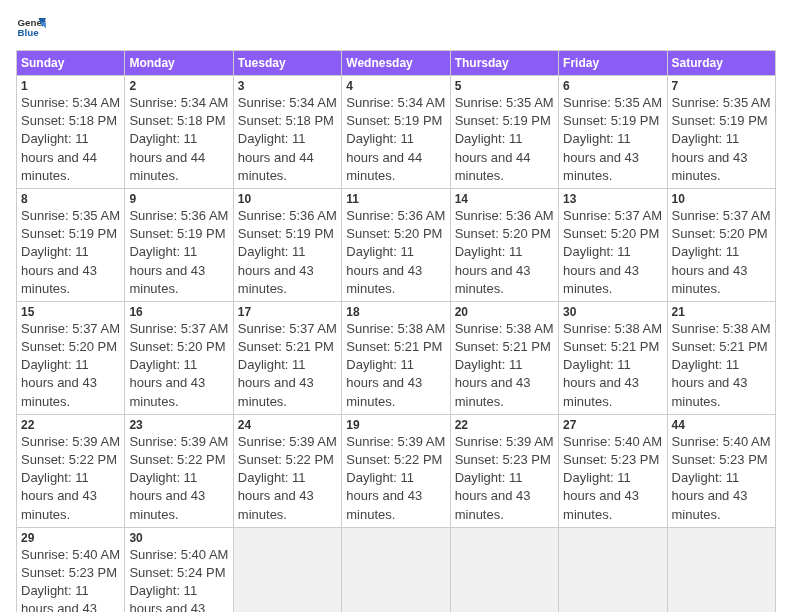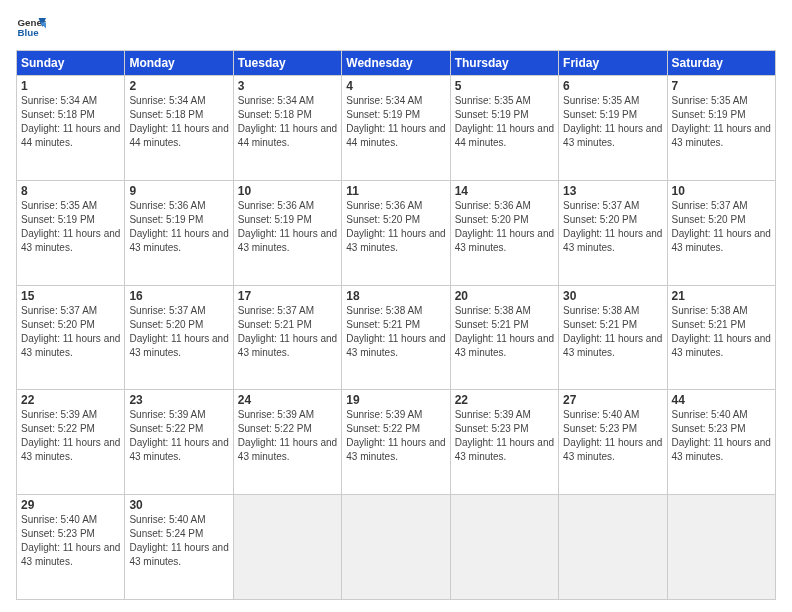--- a/index.html
+++ b/index.html
@@ -44,21 +44,21 @@
     .calendar-subtitle {
       font-size: 14px;
       color: #555;
     }
     .calendar-table {
       width: 100%;
       border-collapse: collapse;
       flex: 1;
     }
     .calendar-table th {
-      background-color: #1d4ed8;
+      background-color: #8b5cf6;
       color: #fff;
       font-size: 12px;
       font-weight: bold;
       padding: 5px 4px;
       text-align: left;
       border: 1px solid #ccc;
     }
     .calendar-table td {
       border: 1px solid #ccc;
       vertical-align: top;
@@ -72,21 +72,21 @@
       background: #f0f0f0;
     }
     .day-number {
       font-size: 12px;
       font-weight: bold;
       color: #333;
       display: block;
       margin-bottom: 1px;
     }
     .day-info {
-      font-size: 10px;
+      font-size: 13px;
       line-height: 1.4;
       color: #444;
     }
     .week-row td {
       height: 78px;
     }
     .last-row td {
       height: 65px;
     }
   </style>

